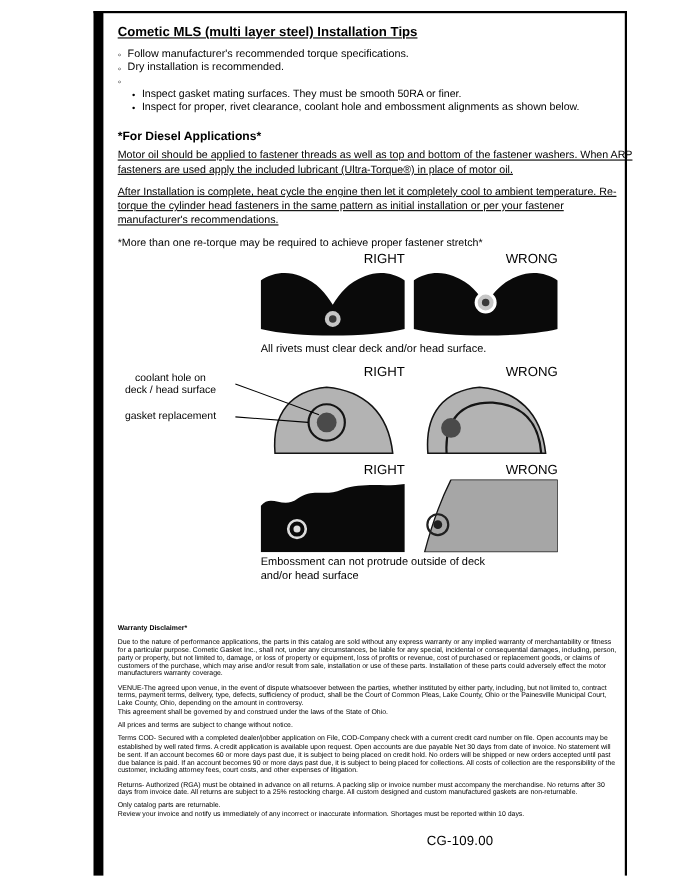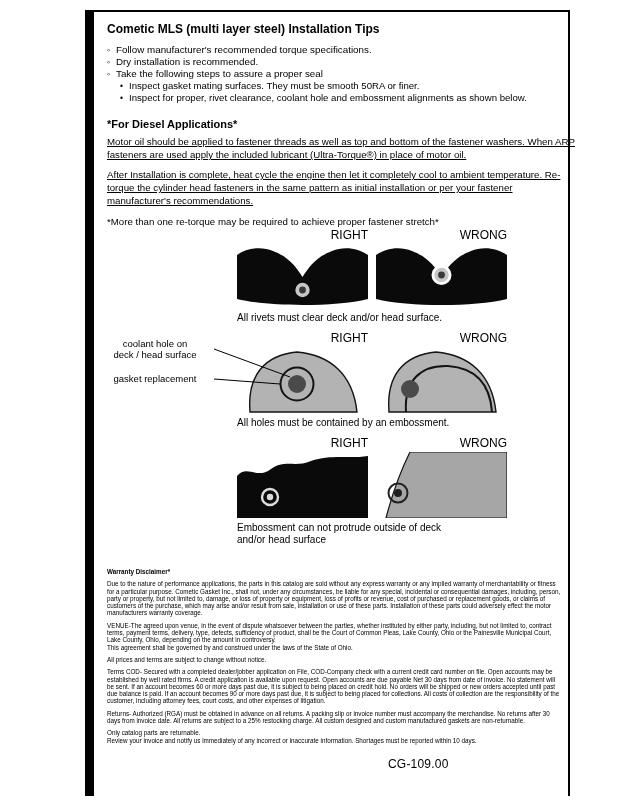--- a/index.html
+++ b/index.html
@@ -11,21 +11,21 @@
     overflow: hidden;
   }
 
   
   .border-left  { position: absolute; left: 85px;  top: 10px; width: 9px;   height: 786px; background: #000; }
   .border-top   { position: absolute; left: 85px;  top: 10px; width: 485px; height: 2px;   background: #000; }
   .border-right { position: absolute; left: 568px; top: 10px; width: 2px;   height: 786px; background: #000; }
 
   
   .top-content { position: absolute; left: 107px; top: 22px; width: 468px; }
-  .page-title  { margin: 0 0 8px 0; font-size: 12px; font-weight: bold; }
+  .page-title  { margin: 0 0 8px 0; font-size: 12px; font-weight: bold; text-decoration: underline; }
   .tips   { font-size: 9.8px; line-height: 12px; }
   .tip    { display: flex; }
   .marker1 { flex: 0 0 9px; font-size: 9px; }
   .subtip { display: flex; padding-left: 13px; font-size: 9.6px; white-space: nowrap; }
   .marker2 { flex: 0 0 9px; font-size: 8.5px; }
   .diesel-heading { margin: 14px 0 5px 0; font-size: 11px; font-weight: bold; }
   .para { margin: 0 0 7px 0; font-size: 9.7px; line-height: 13px; text-decoration: underline; }
   .note { margin: 9px 0 0 0; font-size: 9.7px; }
 
   
@@ -67,21 +67,20 @@
     <div class="tip">
       <span class="marker1">◦</span>
       <span>Follow manufacturer's recommended torque specifications.</span>
     </div>
     <div class="tip">
       <span class="marker1">◦</span>
       <span>Dry installation is recommended.</span>
     </div>
     <div class="tip">
       <span class="marker1">◦</span>
-      <span>Take the following steps to assure a proper seal</span>
     </div>
     <div class="subtip">
       <span class="marker2">•</span>
       <span>Inspect gasket mating surfaces.  They must be smooth 50RA or finer.</span>
     </div>
     <div class="subtip">
       <span class="marker2">•</span>
       <span>Inspect for proper, rivet clearance, coolant hole and embossment alignments as shown below.</span>
     </div>
   </div>
@@ -125,21 +124,20 @@
         <path d="M13,65 C10,28 28,8 60,5 C94,8 116,28 120,65 Z" fill="#b3b3b3" stroke="#141414" stroke-width="1.4"></path>
         <circle cx="60" cy="37" r="16.5" fill="none" stroke="#141414" stroke-width="2"></circle>
         <circle cx="60" cy="37" r="9" fill="#4a4a4a"></circle>
       </svg>
       <svg width="131" height="66" viewBox="0 0 131 66">
         <path d="M13,65 C10,28 28,8 60,5 C94,8 116,28 120,65 Z" fill="#b3b3b3" stroke="#141414" stroke-width="1.4"></path>
         <path d="M30,65 C28,34 44,18 72,19 C100,21 114,38 116,65" fill="none" stroke="#141414" stroke-width="2"></path>
         <circle cx="34" cy="42" r="9" fill="#4a4a4a"></circle>
       </svg>
     </div>
-    <div class="dg-caption">All holes must be contained by an embossment.</div>
   </div>
 
   <div class="dg-row">
     <div class="dg-labels">
       <div class="dg-label">RIGHT</div>
       <div class="dg-label">WRONG</div>
     </div>
     <div class="dg-images">
       <svg width="131" height="66" viewBox="0 0 131 66">
         <path d="M0,24 C10,12 20,28 34,17 C48,7 58,16 74,9 C94,2 112,7 131,4 L131,66 L0,66 Z" fill="#0a0a0a"></path>

